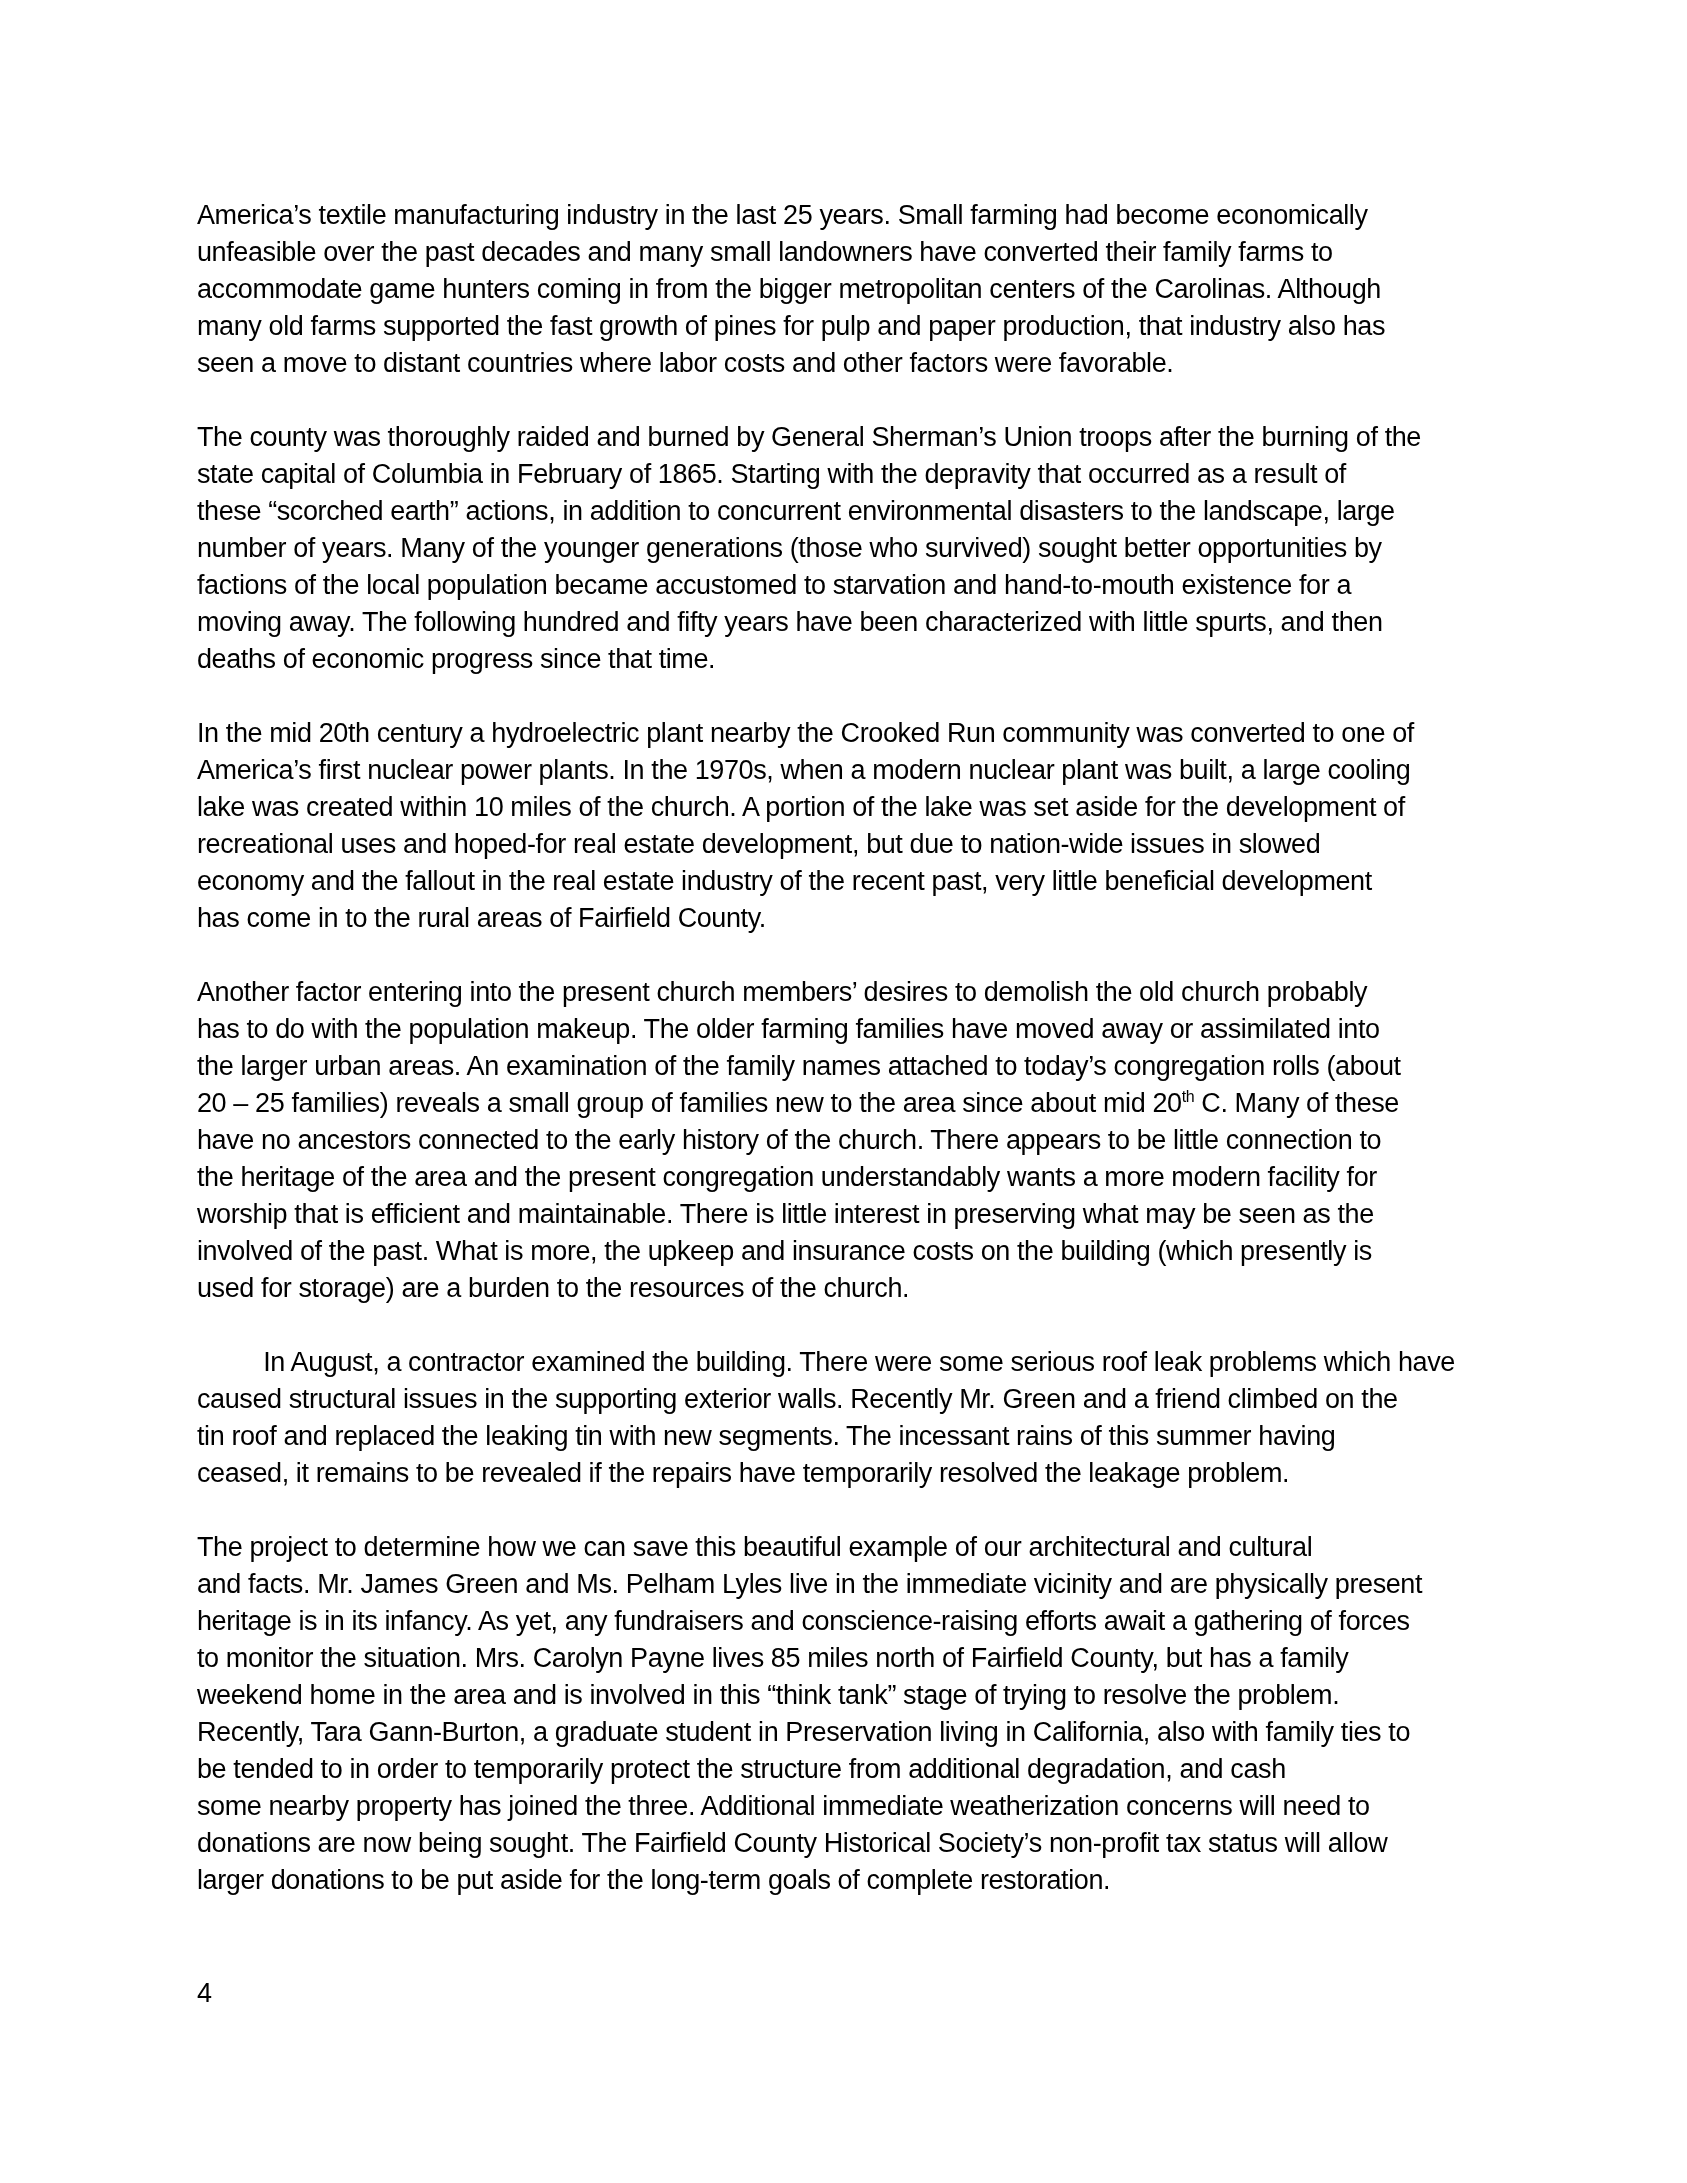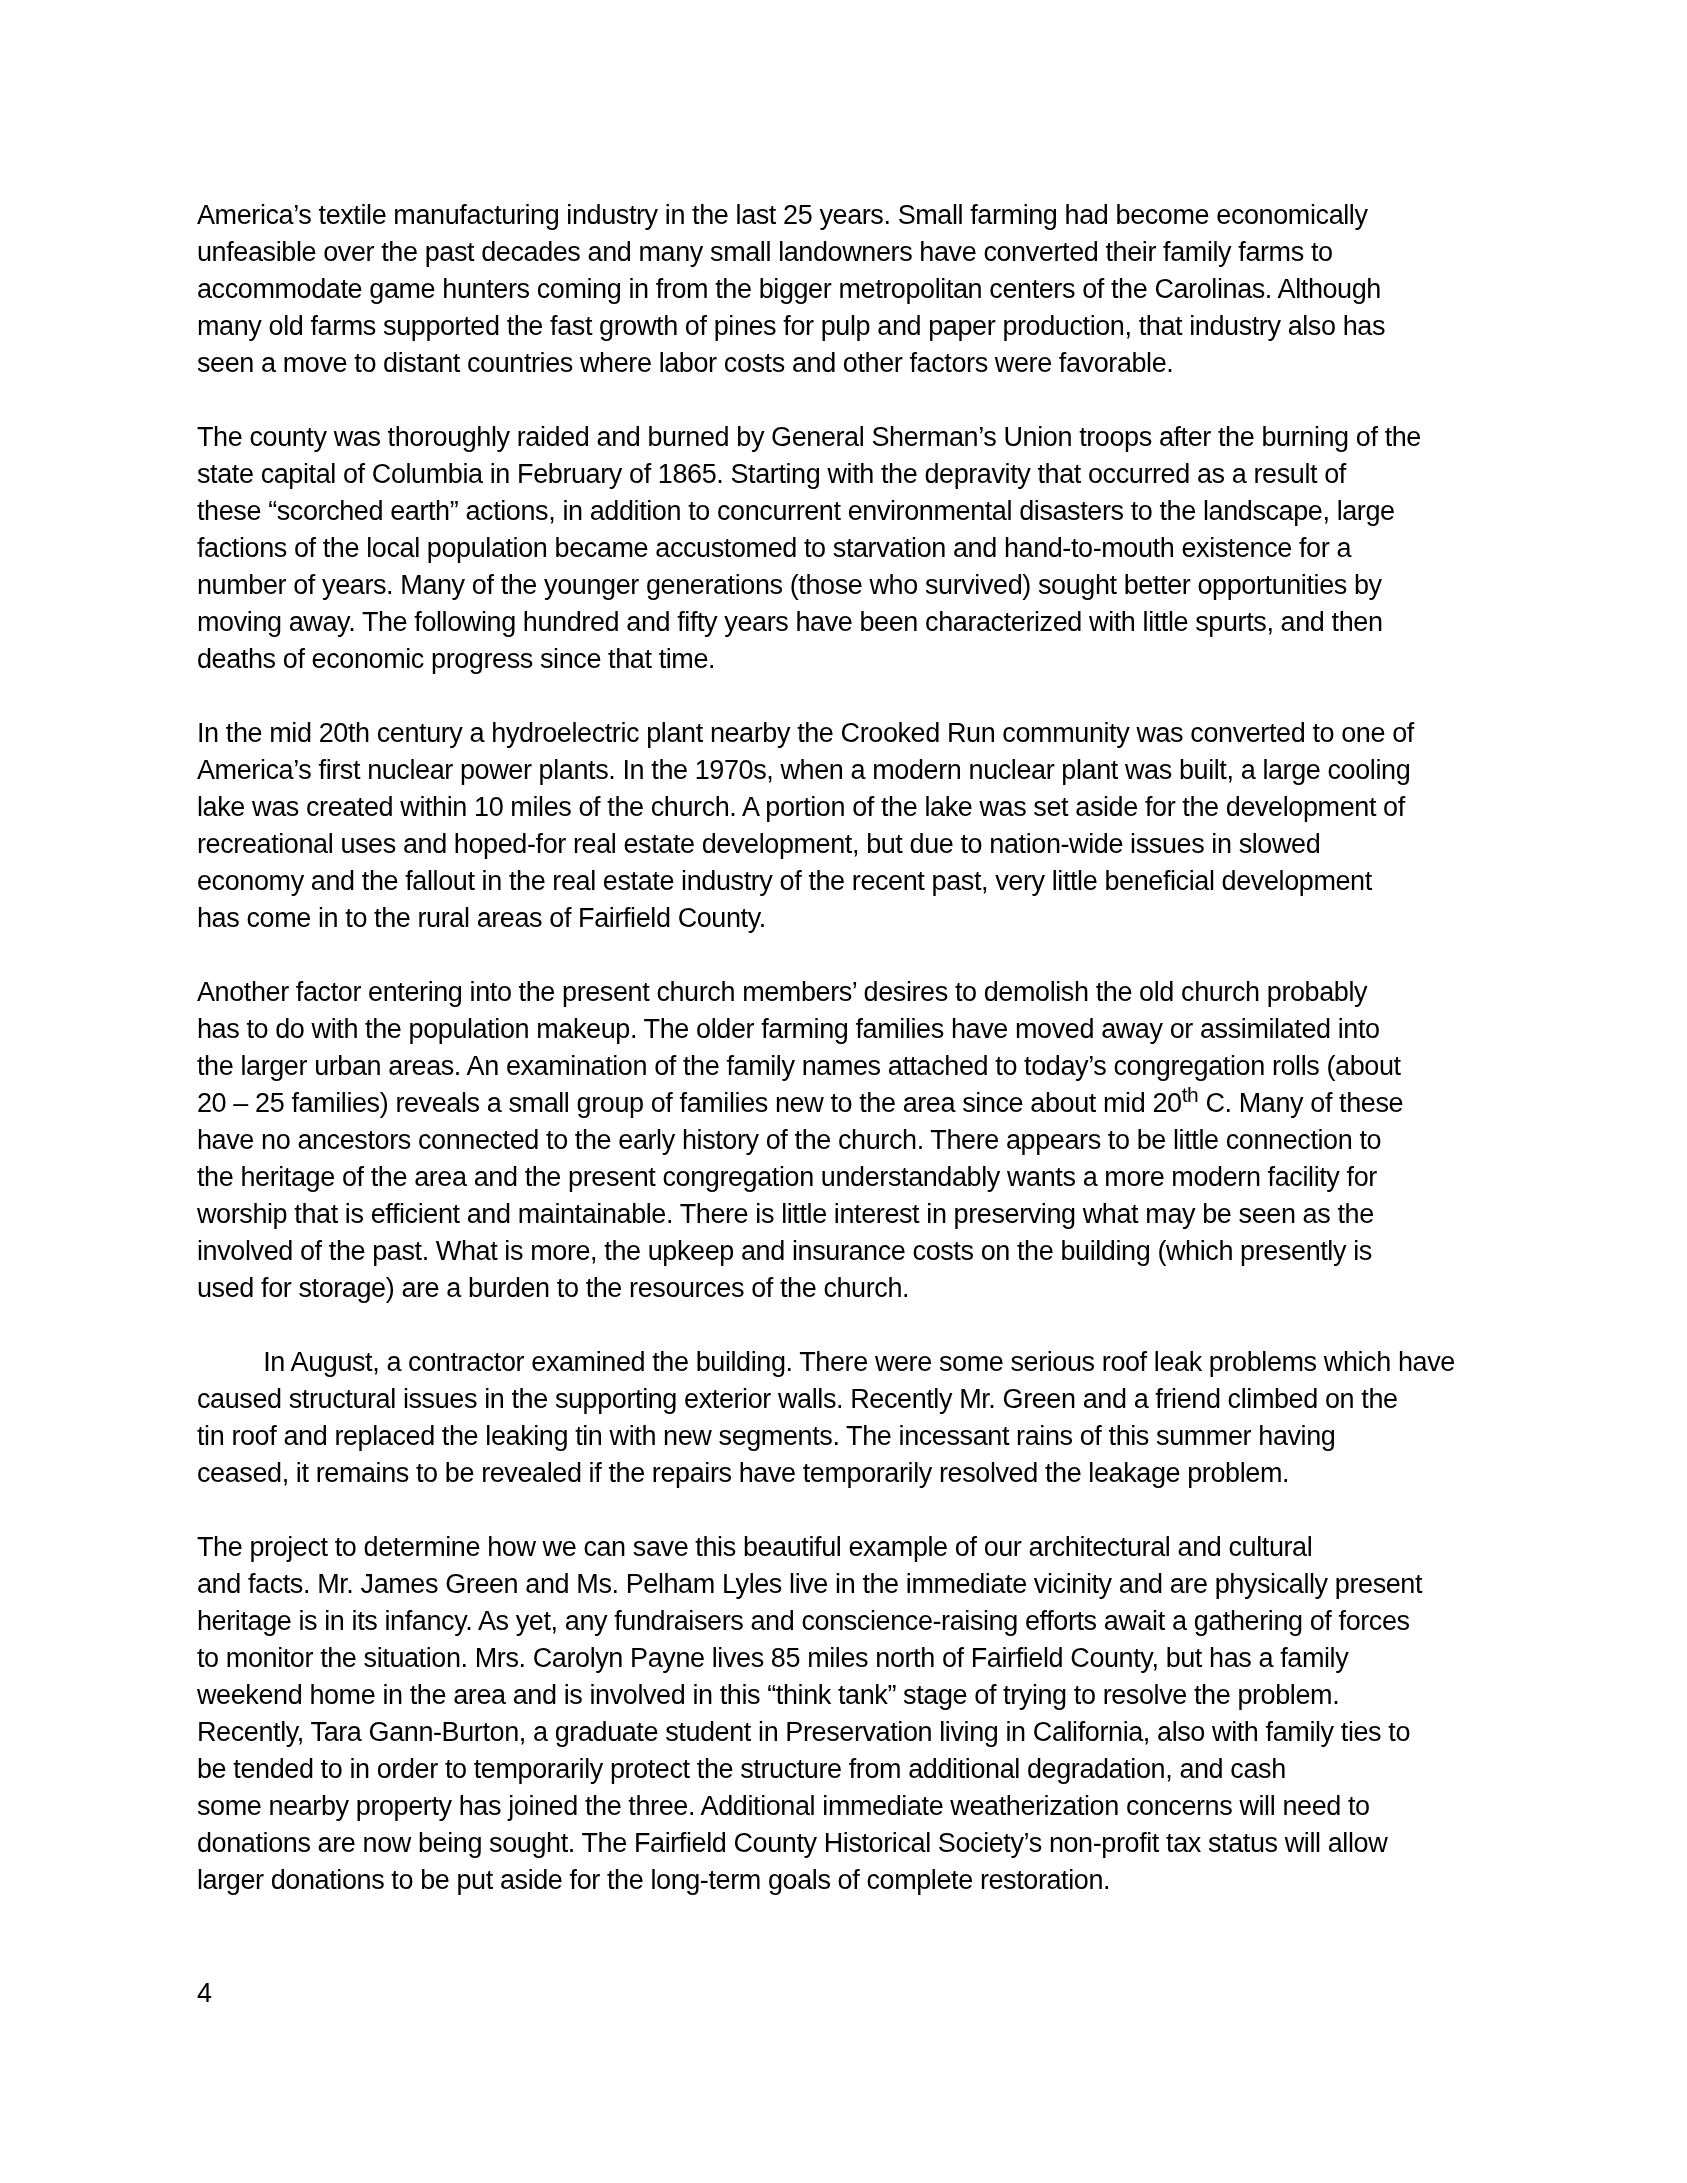--- a/index.html
+++ b/index.html
@@ -10,42 +10,42 @@
       font-family: "Liberation Sans", sans-serif;
       font-size: 27px; line-height: 37px; color: #000000;
       letter-spacing: -0.4px;
     }
     .para { margin: 0 0 37px 0; }
     .line { display: block; white-space: nowrap; }
     .pagenum {
       position: absolute; left: 197px; top: 1978px;
       font-family: "Liberation Sans", sans-serif; font-size: 27px; color: #000000;
     }
-    sup { font-size: 21px; line-height: 0; }
+    sup { font-size: 16px; line-height: 0; }
   </style>
 </head>
 <body>
 
 <div class="page">
   <div class="content">
 
     <p class="para">
       <span class="line">America’s textile manufacturing industry in the last 25 years.  Small farming had become economically</span>
       <span class="line">unfeasible over the past decades and many small landowners have converted their family farms to</span>
       <span class="line">accommodate game hunters coming in from the bigger metropolitan centers of the Carolinas.  Although</span>
       <span class="line">many old farms supported the fast growth of pines for pulp and paper production, that industry also has</span>
       <span class="line">seen a move to distant countries where labor costs and other factors were favorable.</span>
     </p>
 
     <p class="para">
       <span class="line">The county was thoroughly raided and burned by General Sherman’s Union troops after the burning of the</span>
       <span class="line">state capital of Columbia in February of 1865.  Starting with the depravity that occurred as a result of</span>
       <span class="line">these “scorched earth” actions, in addition to concurrent environmental disasters to the landscape, large</span>
+      <span class="line">number of years. Many of the younger generations (those who survived) sought better opportunities by</span>
       <span class="line">factions of the local population became accustomed to starvation and hand-to-mouth existence for a</span>
-      <span class="line">number of years. Many of the younger generations (those who survived) sought better opportunities by</span>
       <span class="line">moving away. The following hundred and fifty years have been characterized with little spurts, and then</span>
       <span class="line">deaths of economic progress since that time.</span>
     </p>
 
     <p class="para">
       <span class="line">In the mid 20th century a hydroelectric plant nearby the Crooked Run community was converted to one of</span>
       <span class="line">America’s first nuclear power plants.  In the 1970s, when a modern nuclear plant was built, a large cooling</span>
       <span class="line">lake was created within 10 miles of the church.  A portion of the lake was set aside for the development of</span>
       <span class="line">recreational uses and hoped-for real estate development, but due to nation-wide issues in slowed</span>
       <span class="line">economy  and the fallout in the real estate industry of the recent past, very little beneficial development</span>

